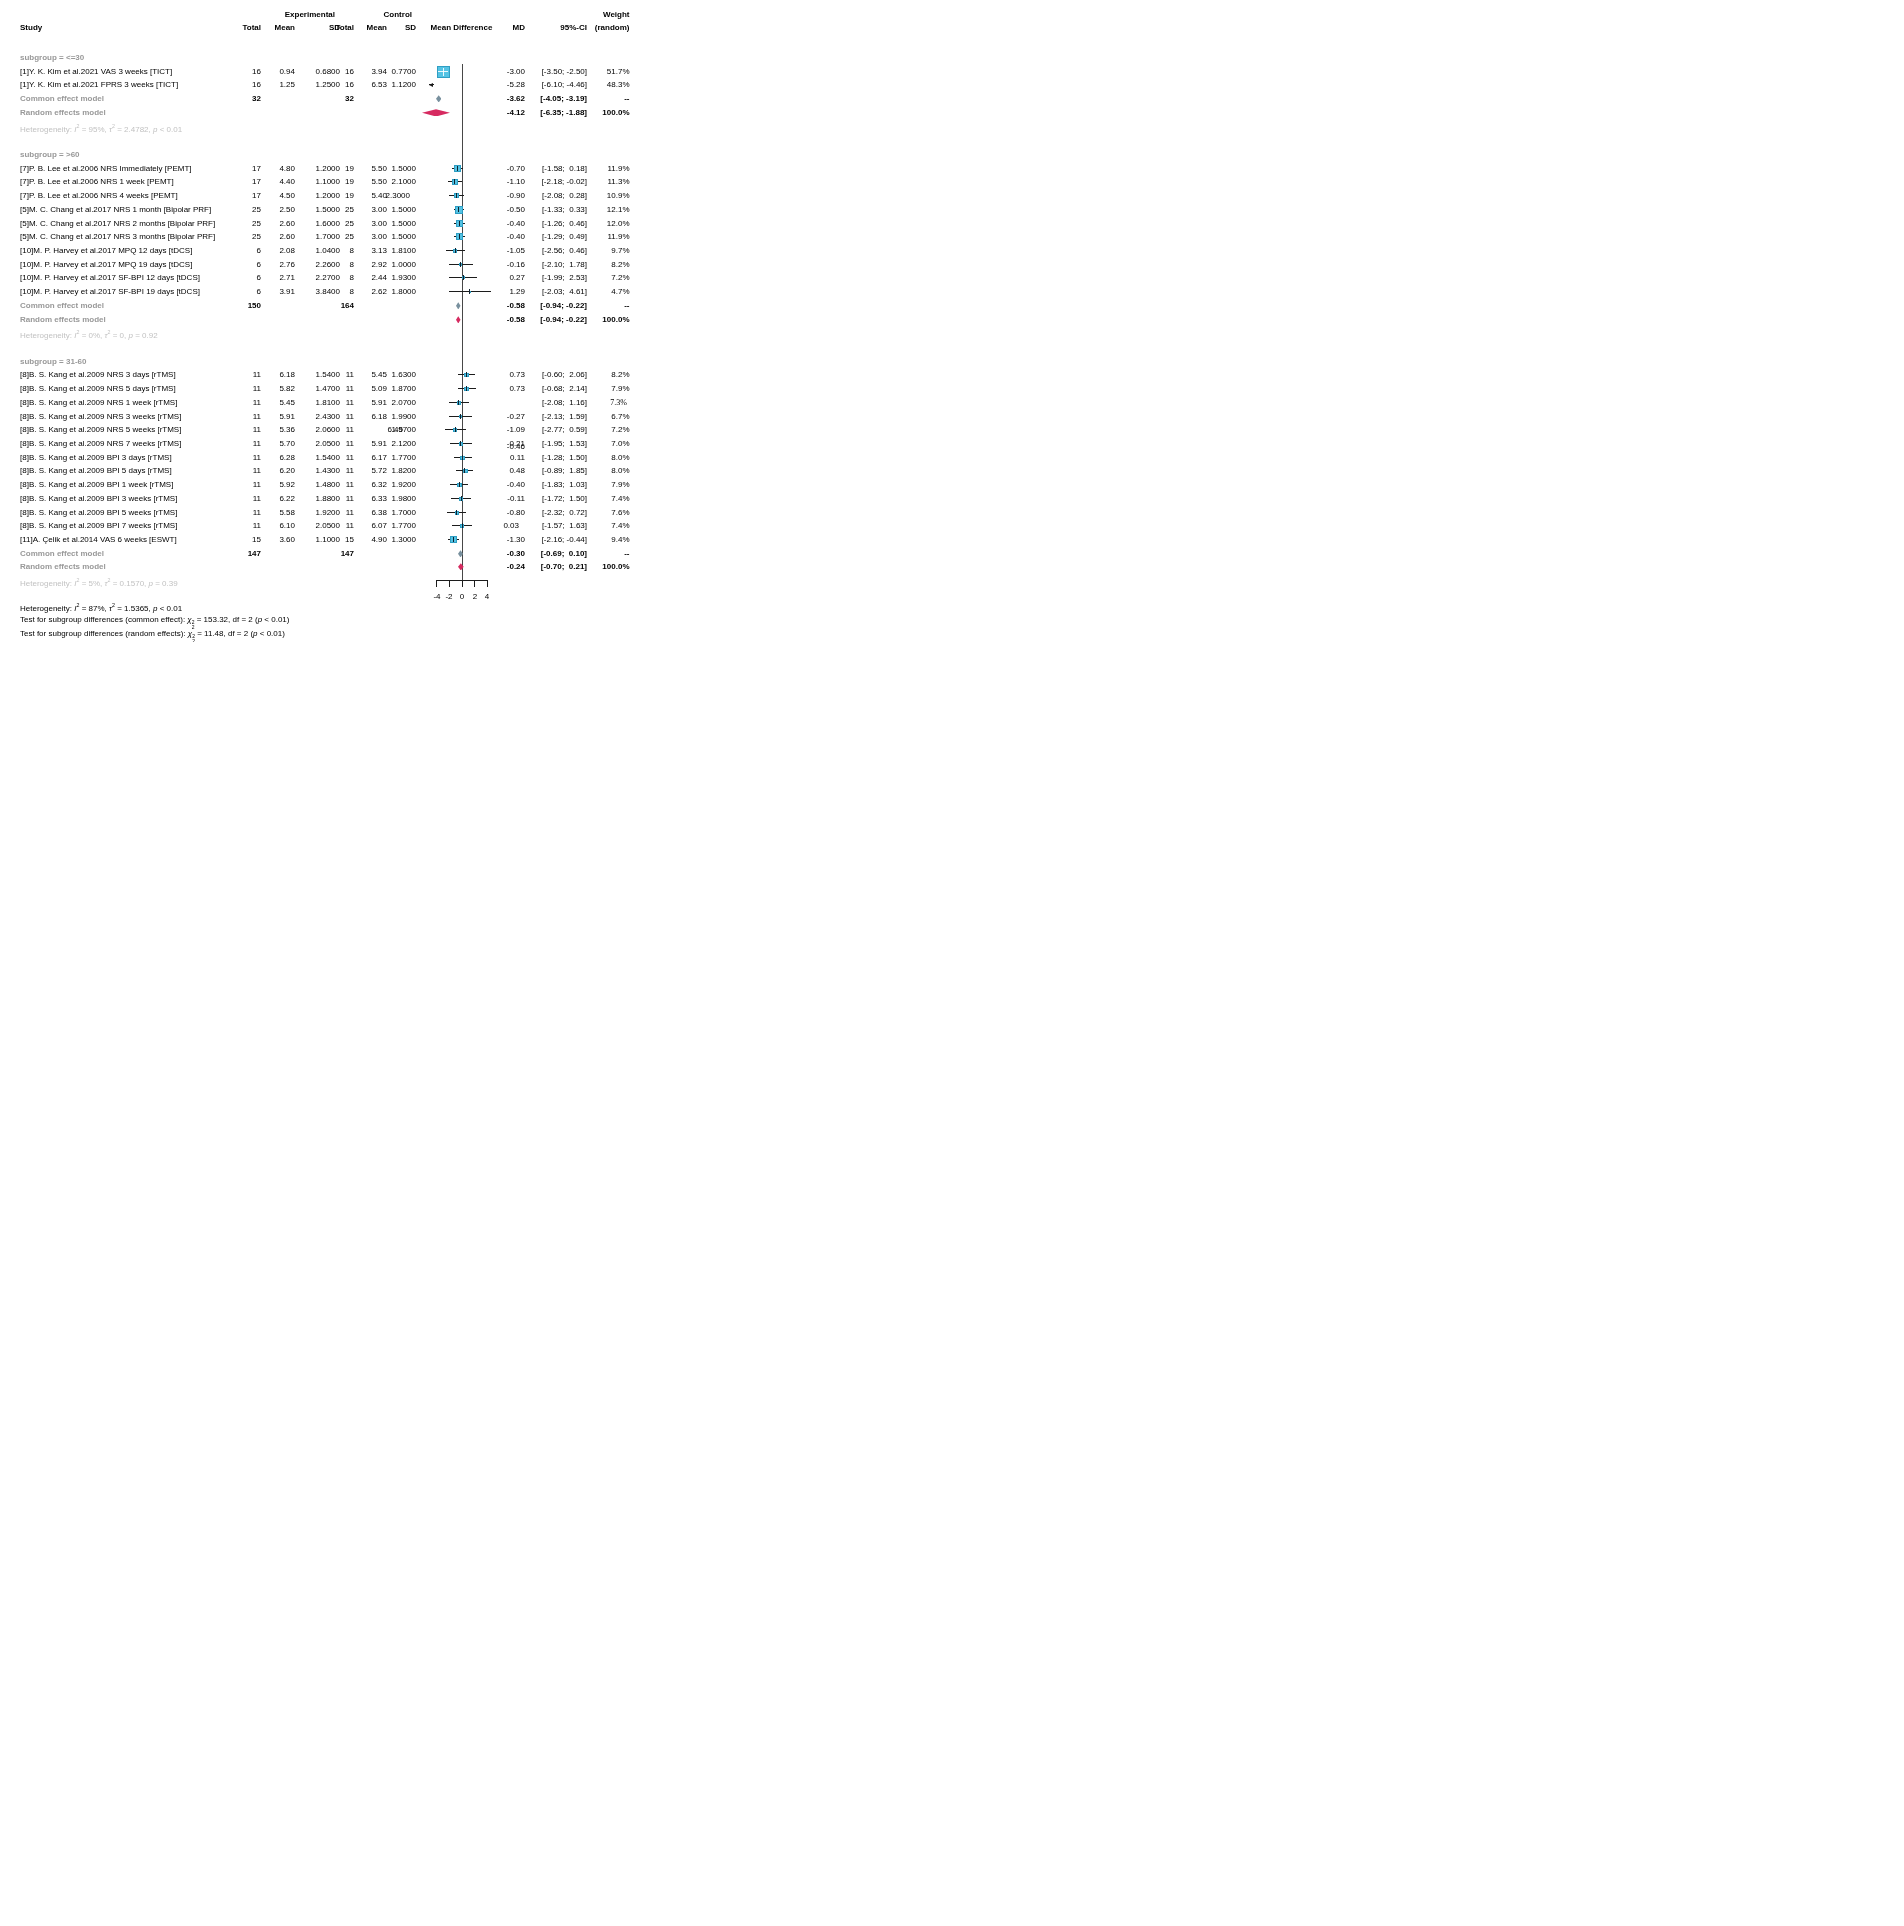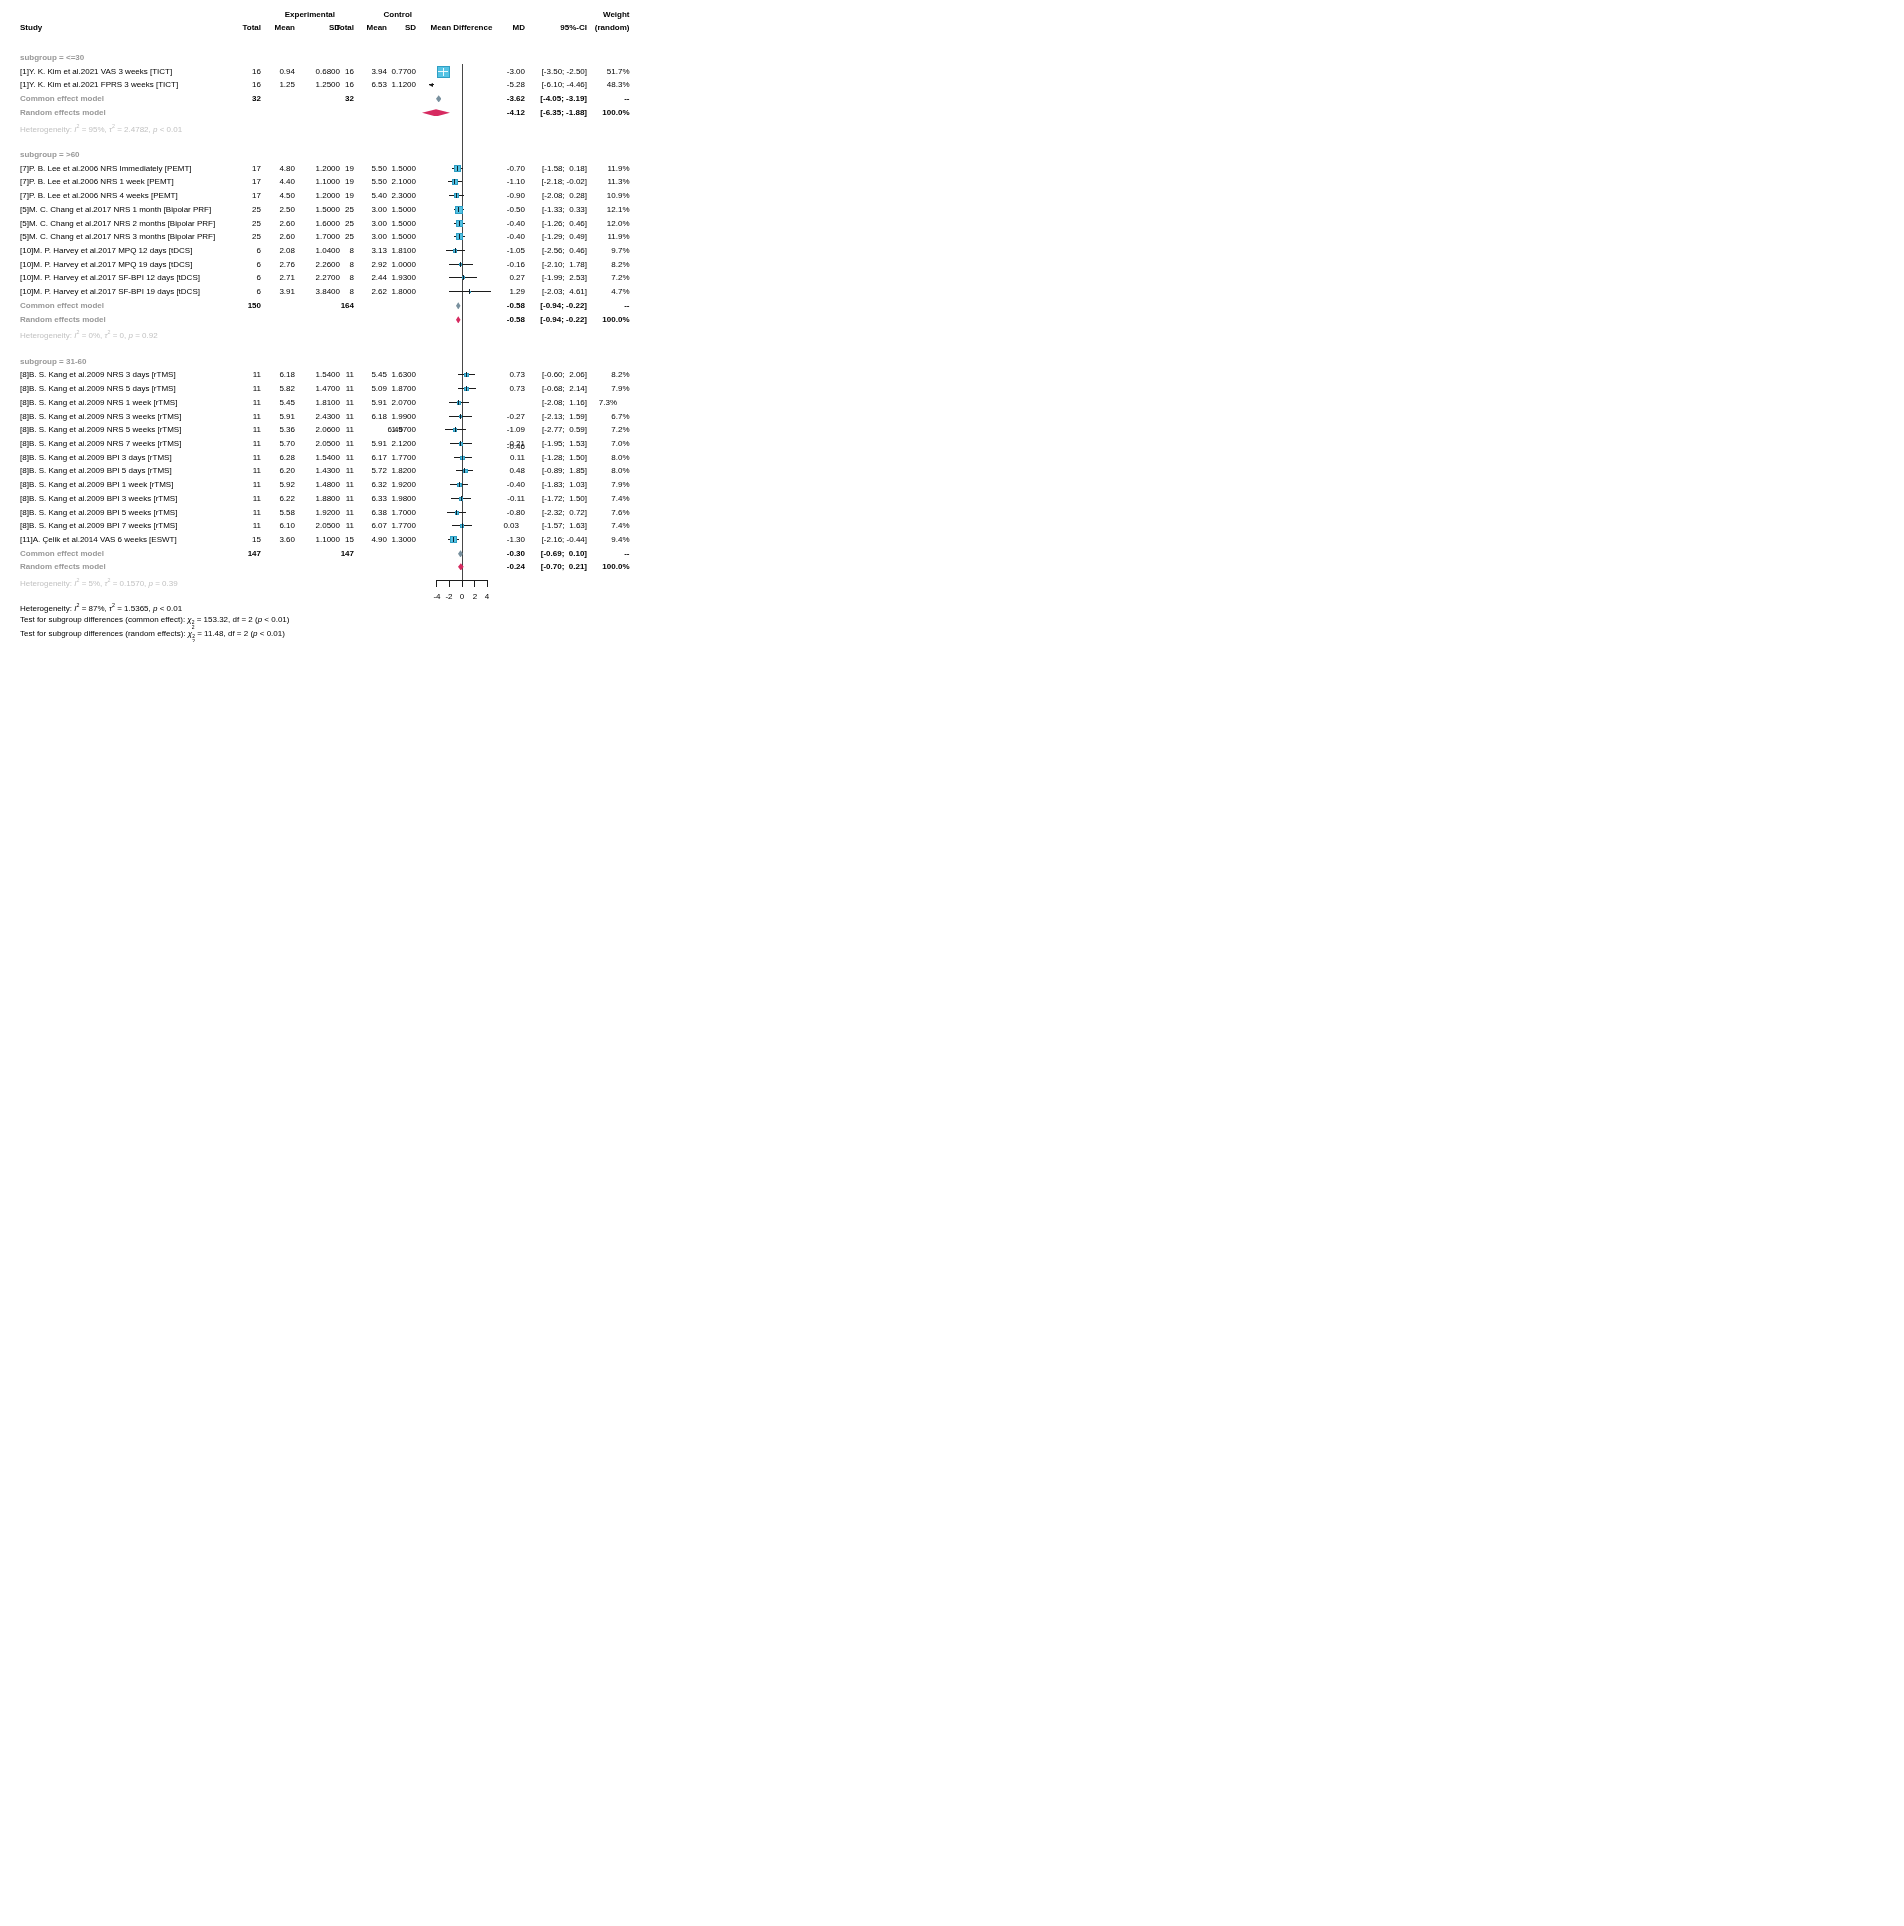--- a/index.html
+++ b/index.html
@@ -159,21 +159,21 @@
       <div class="sq" style="left: 452px; top: 3.9px; width: 6px; height: 6px; background: rgb(84, 195, 228); border-color: rgb(47, 158, 195);"></div>
       <div class="tick" style="left: 454px; top: 4.4px; height: 5px;"></div>
     </div>
     <div class="row" style="top: 189px;">
       <span class="cell" style="left: 20px;">[7]P. B. Lee et al.2006 NRS 4 weeks [PEMT]</span>
       <span class="cell" style="right: 374px;">17</span>
       <span class="cell" style="right: 340px;">4.50</span>
       <span class="cell" style="right: 295px;">1.2000</span>
       <span class="cell" style="right: 281px;">19</span>
       <span class="cell" style="right: 248px;">5.40</span>
-      <span class="cell" style="right: 219px; margin-left: 32px;">2.3000</span>
+      <span class="cell" style="right: 225px; margin-left: 32px;">2.3000</span>
       <span class="cell" style="right: 110px;">-0.90</span>
       <span class="cell" style="right: 48px;">[-2.08;  0.28]</span>
       <span class="cell" style="right: 5.5px; margin-left: 22px;">10.9%</span>
       <div class="ci-line" style="left: 449px; top: 6.4px; width: 15px;"></div>
       <div class="sq" style="left: 454px; top: 4.1px; width: 5.4px; height: 5.4px; background: rgb(84, 195, 228); border-color: rgb(47, 158, 195);"></div>
       <div class="tick" style="left: 456px; top: 4.4px; height: 5px;"></div>
     </div>
     <div class="row" style="top: 203px;">
       <span class="cell" style="left: 20px;">[5]M. C. Chang et al.2017 NRS 1 month [Bipolar PRF]</span>
       <span class="cell" style="right: 374px;">25</span>
@@ -334,21 +334,21 @@
     <div class="row" style="top: 396px;">
       <span class="cell" style="left: 20px;">[8]B. S. Kang et al.2009 NRS 1 week [rTMS]</span>
       <span class="cell" style="right: 374px;">11</span>
       <span class="cell" style="right: 340px;">5.45</span>
       <span class="cell" style="right: 295px;">1.8100</span>
       <span class="cell" style="right: 281px;">11</span>
       <span class="cell" style="right: 248px;">5.91</span>
       <span class="cell" style="right: 219px;">2.0700</span>
       <span class="cell" style="right: 110px; margin-top: 44px;">-0.46</span>
       <span class="cell" style="right: 48px;">[-2.08;  1.16]</span>
-      <span class="cell" style="right: 18px;">7.3%</span>
+      <span class="cell" style="right: 8px; font-family: Liberation Serif, serif;">7.3%</span>
       <div class="ci-line" style="left: 449px; top: 6.4px; width: 20.4px;"></div>
       <div class="sq" style="left: 457px; top: 4.9px; width: 4px; height: 4px; background: rgb(84, 195, 228); border-color: rgb(47, 158, 195);"></div>
       <div class="tick" style="left: 458px; top: 4.4px; height: 5px;"></div>
     </div>
     <div class="row" style="top: 410px;">
       <span class="cell" style="left: 20px;">[8]B. S. Kang et al.2009 NRS 3 weeks [rTMS]</span>
       <span class="cell" style="right: 374px;">11</span>
       <span class="cell" style="right: 340px;">5.91</span>
       <span class="cell" style="right: 295px;">2.4300</span>
       <span class="cell" style="right: 281px;">11</span>

